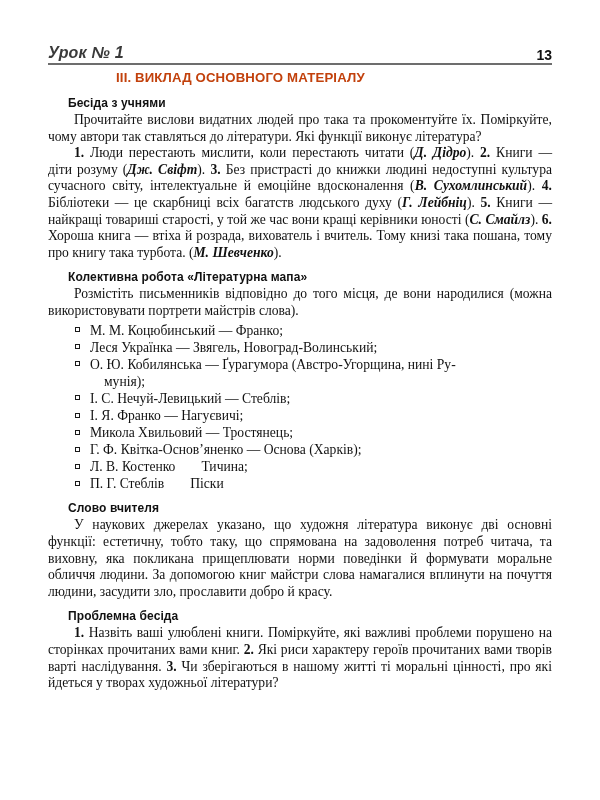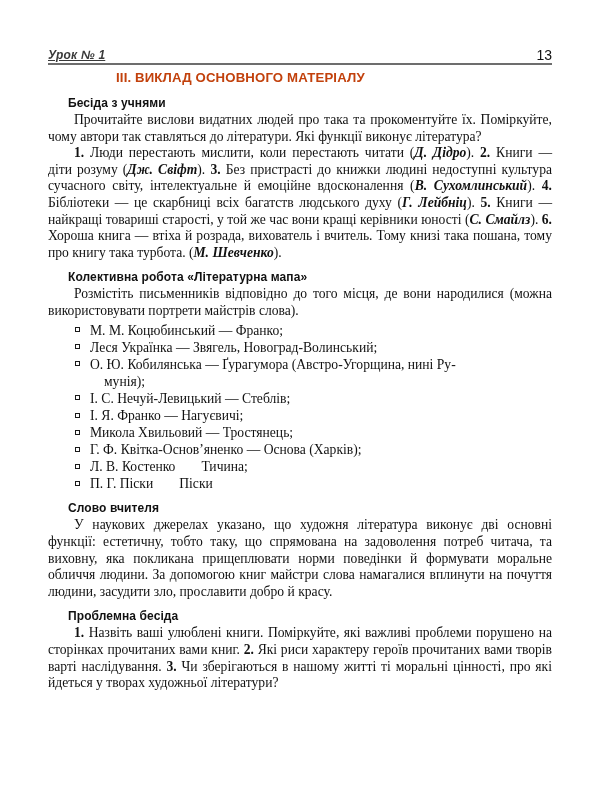--- a/index.html
+++ b/index.html
@@ -27,28 +27,27 @@
     top: 40px;
     height: 22px;
     display: flex;
     align-items: flex-end;
     justify-content: space-between;
   }
   .running-head-title {
     font-family: "Liberation Sans", "DejaVu Sans", sans-serif;
     font-style: italic;
     font-weight: 600;
-    font-size: 12px;
+    font-size: 16px;
     letter-spacing: 0.2px;
     color: #3a3a3a;
-    text-decoration: underline;
   }
   .running-head-folio {
     font-family: "Liberation Sans", "DejaVu Sans", sans-serif;
-    font-weight: 400;
+    font-weight: 700;
     font-size: 14px;
     color: #111111;
     line-height: 1;
   }
   .head-rule {
     position: absolute;
     left: 48px;
     right: 48px;
     top: 63px;
     height: 1.6px;
@@ -182,21 +181,21 @@
       <li>
         <span class="sq"></span><span>Микола Хвильовий</span> <span>—</span> <span>Тростянець;</span>
       </li>
       <li>
         <span class="sq"></span><span>Г. Ф. Квітка-Основ’яненко</span> <span>—</span> <span>Основа (Харків);</span>
       </li>
       <li>
         <span class="sq"></span><span>Л. В. Костенко</span><span class="gap-dash"></span><span>Тичина;</span>
       </li>
       <li>
-        <span class="sq"></span><span>П. Г. Піски</span><span class="gap-dash"></span><span>Піски</span>
+        <span class="sq"></span><span>П. Г. Стеблів</span><span class="gap-dash"></span><span>Піски</span>
       </li>
     </ul>
 
     <div class="subhead">Слово вчителя</div>
 
     <p class="para">
       <span>У наукових джерелах указано, що художня література виконує дві основні функції: естетичну, тобто таку, що спрямована на задо­волення потреб читача, та виховну, яка покликана прищеплювати норми поведінки й формувати моральне обличчя людини. За допо­могою книг майстри слова намагалися вплинути на почуття люди­ни, засудити зло, прославити добро й красу.</span>
     </p>
 
     <div class="subhead">Проблемна бесіда</div>

